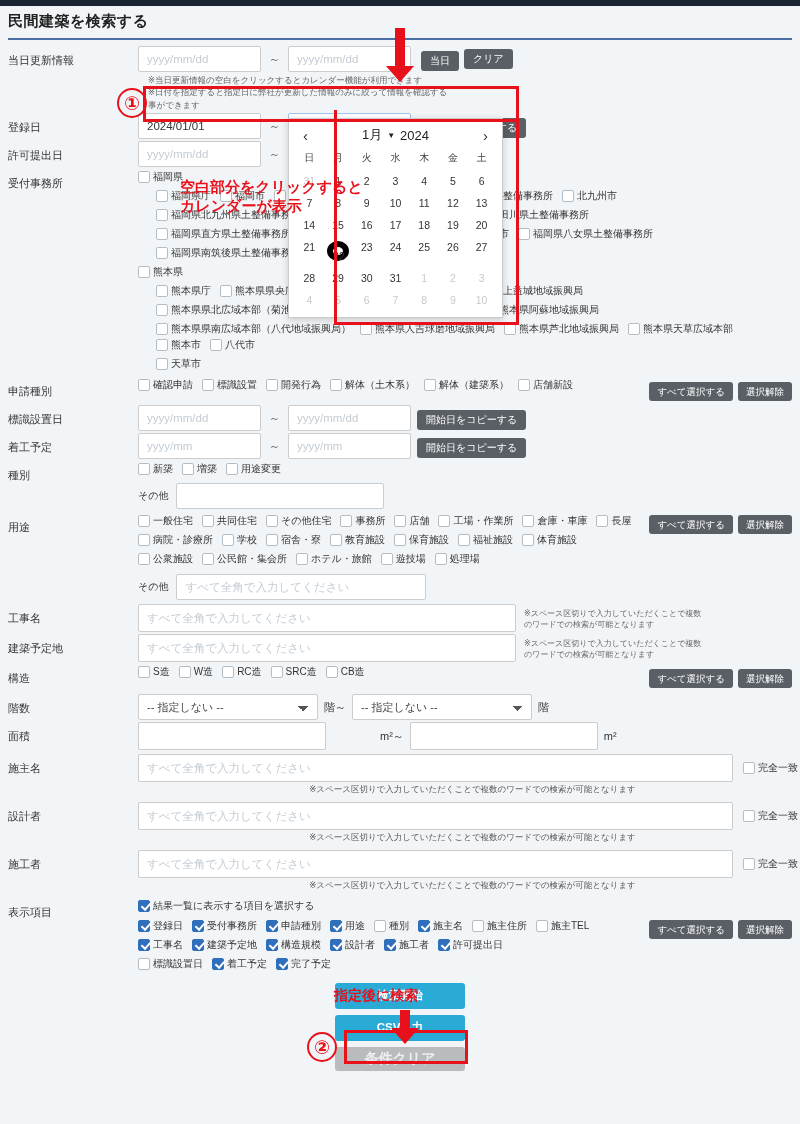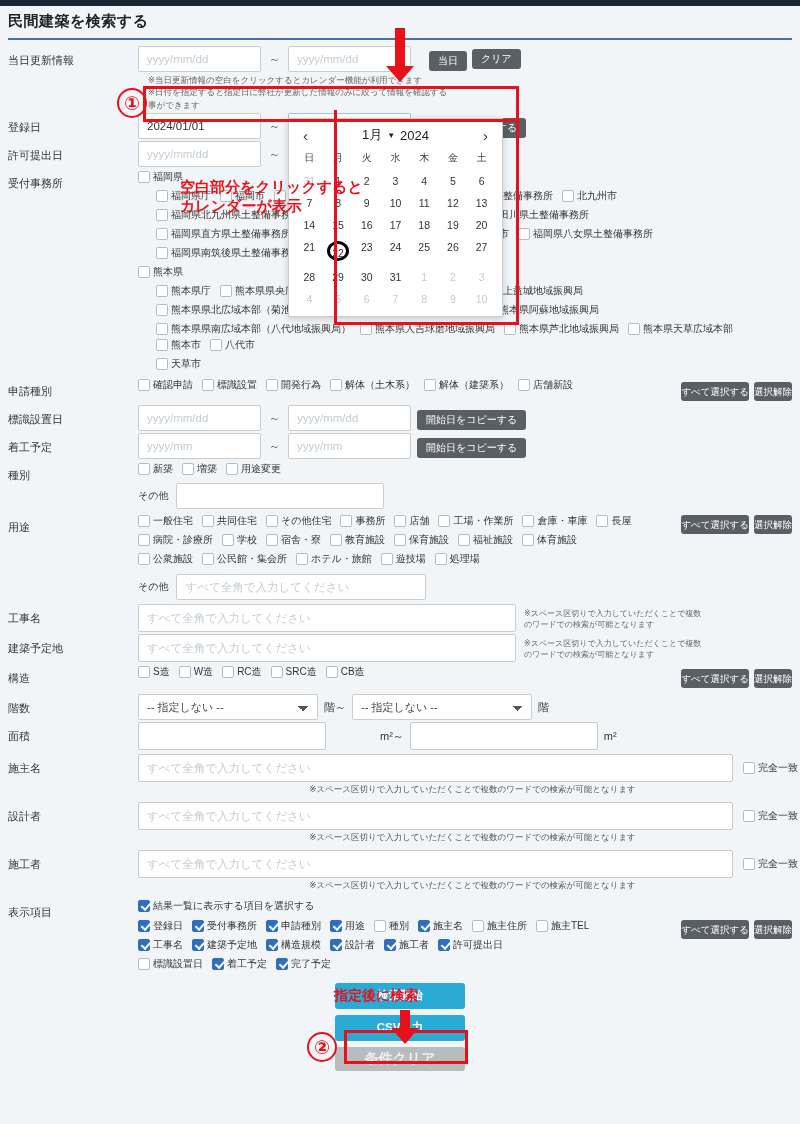--- a/index.html
+++ b/index.html
@@ -33,21 +33,21 @@
   .inp.w208 { width:208px; }
   .inp.w250 { width:250px; }
   .tilde { padding:0 8px; line-height:26px; color:#555; font-size:11px; }
   .gap6 { width:6px; }
 
   .btn-gray {
     background:#5a5f66; color:#fff; border:none; border-radius:3px;
     font-size:10px; padding:5px 9px; cursor:pointer; line-height:1;
     font-family:"Liberation Sans","DejaVu Sans",sans-serif;
   }
-  .btn-gray.sm { padding:5px 0; font-size:9.5px;text-align:center; }
+  .btn-gray.sm { padding:5px 8px; font-size:9.5px;text-align:center; }
   .btn-copy { margin-left:6px; }
 
   .note { font-size:8.5px; color:#666; line-height:1.45; margin-left:10px; padding-top:2px; max-width:300px; }
   .note-inline { font-size:8px; color:#666; line-height:1.4; margin-left:8px; padding-top:3px; width:180px; }
   .hint { font-size:8.5px; color:#555; margin:2px 0 4px 0; }
 
   .cb { display:inline-flex; align-items:center; margin-right:9px; white-space:nowrap; line-height:16px; }
   .cb .box {
     width:12px; height:12px; border:1px solid #b5bdc4; background:#fff;
     border-radius:2px; display:inline-block; margin-right:3px; flex:0 0 12px; position:relative;
@@ -82,21 +82,21 @@
   .cal-head { display:flex; align-items:center; justify-content:space-between; padding:3px 2px 4px 2px; }
   .cal-nav { font-size:15px; color:#333; cursor:pointer; padding:0 6px; }
   .cal-title { font-size:13px; color:#222; display:flex; align-items:center; gap:5px; }
   .cal-caret { font-size:8px; }
   .cal-grid { display:grid; grid-template-columns:repeat(7,1fr); text-align:center; }
   .cal-dow { font-size:10px; color:#444; padding:3px 0 5px 0; }
   .cal-day { font-size:10.5px; color:#333; padding:5px 0; position:relative; cursor:pointer; }
   .cal-day.mute { color:#c9c9c9; }
   .cal-day.today span {
     display:inline-block; width:22px; height:20px; line-height:19px;
-    border:3px solid #000000; border-radius:50%;
+    border:6px solid #000000; border-radius:50%;
   }
 
   
   .anno { position:absolute; z-index:60; pointer-events:none; }
   .anno-text { color:#e8101a; font-weight:bold; font-size:15px; line-height:1.25; letter-spacing:0; }
   .circ-num {
     width:30px; height:30px; border:2.5px solid #e8101a; border-radius:50%;
     color:#e8101a; font-size:19px; font-weight:bold; display:flex;
     align-items:center; justify-content:center; background:transparent;
   }
@@ -132,21 +132,21 @@
 
 <div class="form">
 
   <div class="row">
     <div class="row-label">当日更新情報</div>
     <div class="row-body">
       <input class="inp date" placeholder="yyyy/mm/dd" style="">
       <span class="tilde">～</span>
       <input class="inp date" placeholder="yyyy/mm/dd" style="">
       <span class="gap6"></span>
-      <button class="btn-gray" style="margin-left:12px;margin-top:4px;">当日</button>
+      <button class="btn-gray" style="margin-left:4px;margin-top:4px;">当日</button>
       <button class="btn-gray" style="margin-left:5px;">クリア</button>
       <div class="note">
         <div>※当日更新情報の空白をクリックするとカレンダー機能が利用できます</div>
         <div>※日付を指定すると指定日に弊社が更新した情報のみに絞って情報を確認する事ができます</div>
       </div>
     </div>
   </div>
 
   <div class="row">
     <div class="row-label">登録日</div>

